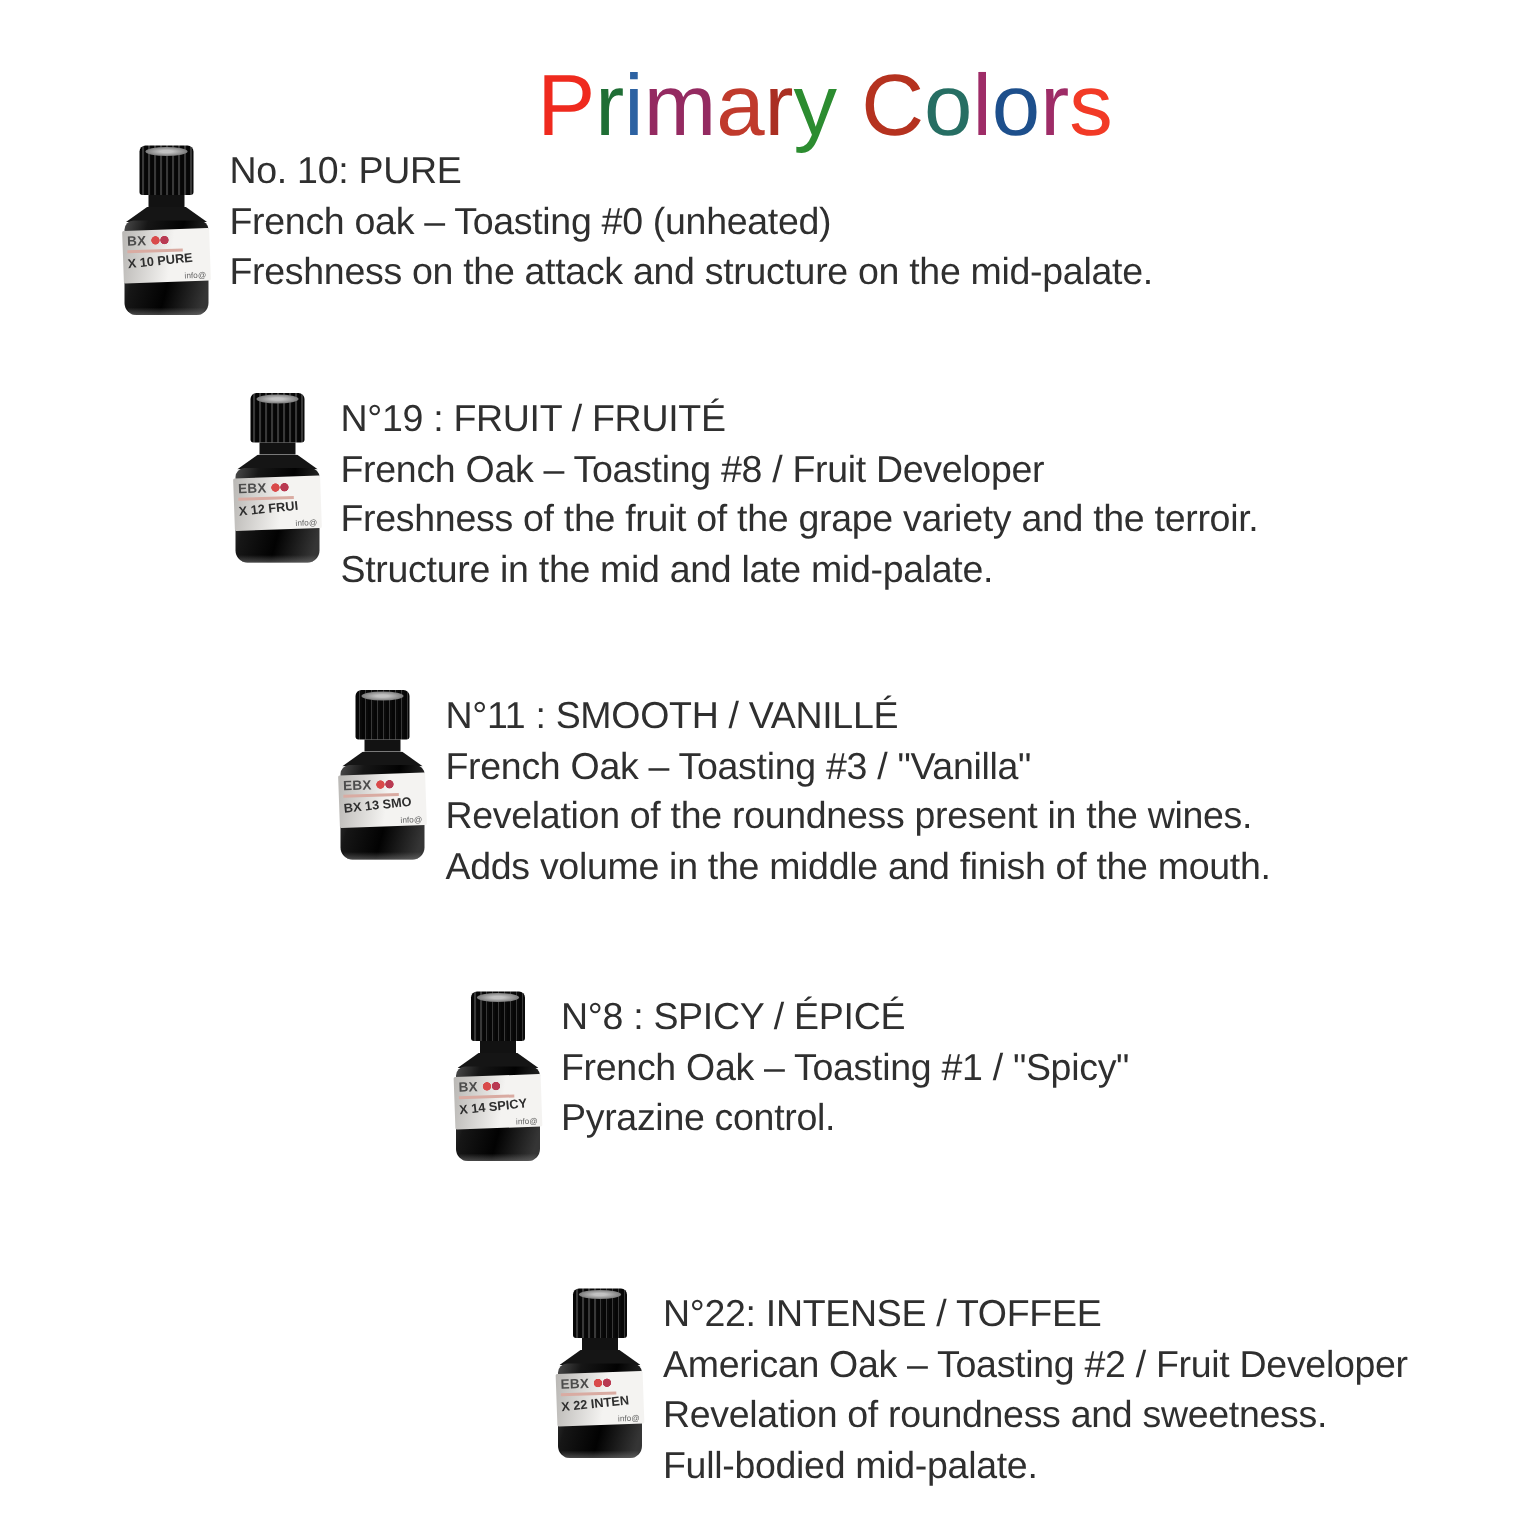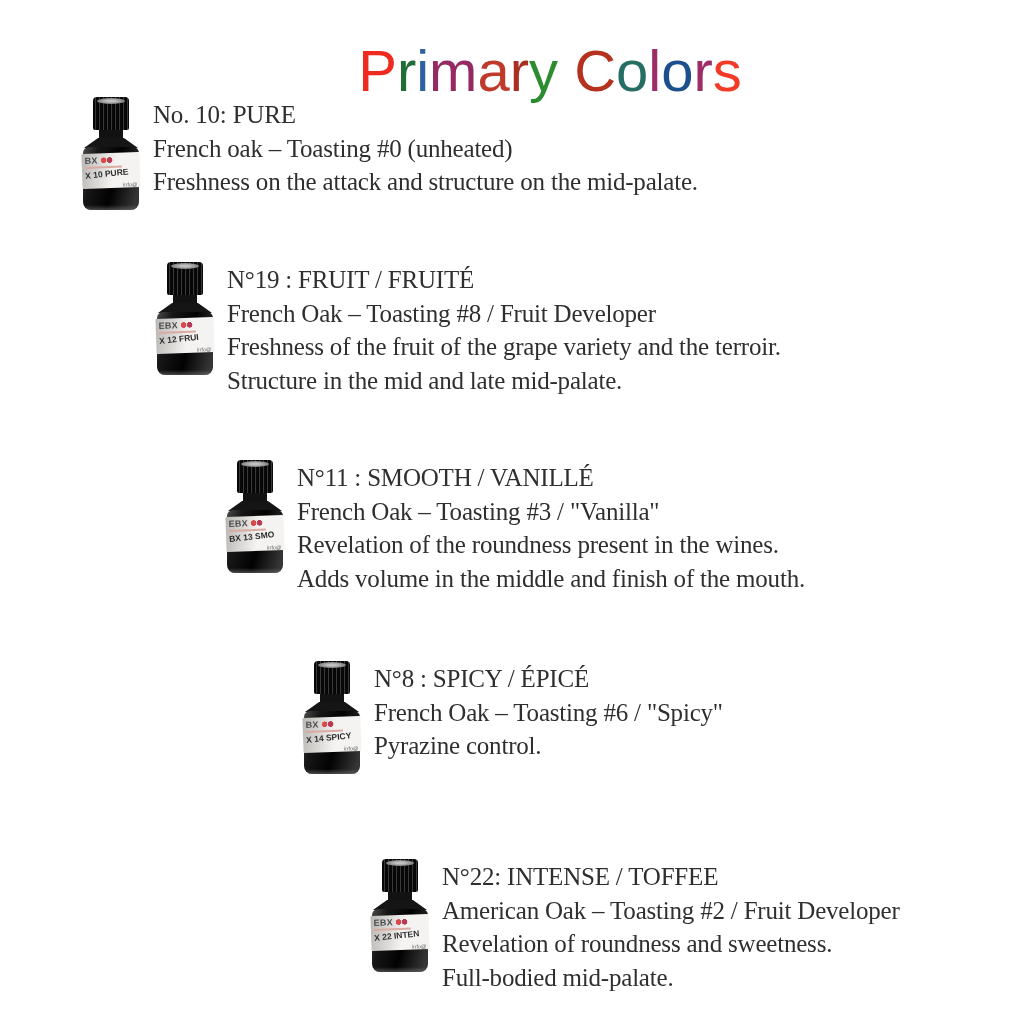--- a/index.html
+++ b/index.html
@@ -16,21 +16,21 @@
   .t-letter{white-space:pre;}
 
   
   .entry{position:absolute;display:flex;align-items:flex-start;}
   .e1{left:83px;top:97px;}
   .e2{left:157px;top:262px;}
   .e3{left:227px;top:460px;}
   .e4{left:304px;top:661px;}
   .e5{left:372px;top:859px;}
 
-  .entry-text{margin-left:14px;margin-top:1px;font-family:Liberation Serif, serif;}
+  .entry-text{margin-left:14px;margin-top:1px;}
   .line{
     font-size:25px;line-height:33.5px;color:#2f2f2f;
     letter-spacing:-0.2px;white-space:pre;
   }
 
   
   .bottle{position:relative;width:56px;height:113px;flex:0 0 56px;}
   .cap{
     position:absolute;top:0;left:50%;transform:translateX(-50%);
     width:36px;height:33px;border-radius:4px 4px 2px 2px;
@@ -171,21 +171,21 @@
           <span class="brand-logo"></span>
         </div>
         <div class="microline"></div>
         <div class="bcode">X 14 SPICY</div>
         <div class="bcontact">info@</div>
       </div>
     </div>
   </div>
   <div class="entry-text">
     <div class="line">N°8 : SPICY / ÉPICÉ</div>
-    <div class="line">French Oak – Toasting #6 / "Spicy"</div>
+    <div class="line">French Oak – Toasting #1 / "Spicy"</div>
     <div class="line">Pyrazine control.</div>
   </div>
 </div>
 
 <div class="entry e5">
   <div class="bottle">
     <div class="cap"></div>
     <div class="neck"></div>
     <div class="shoulder"></div>
     <div class="bbody">

